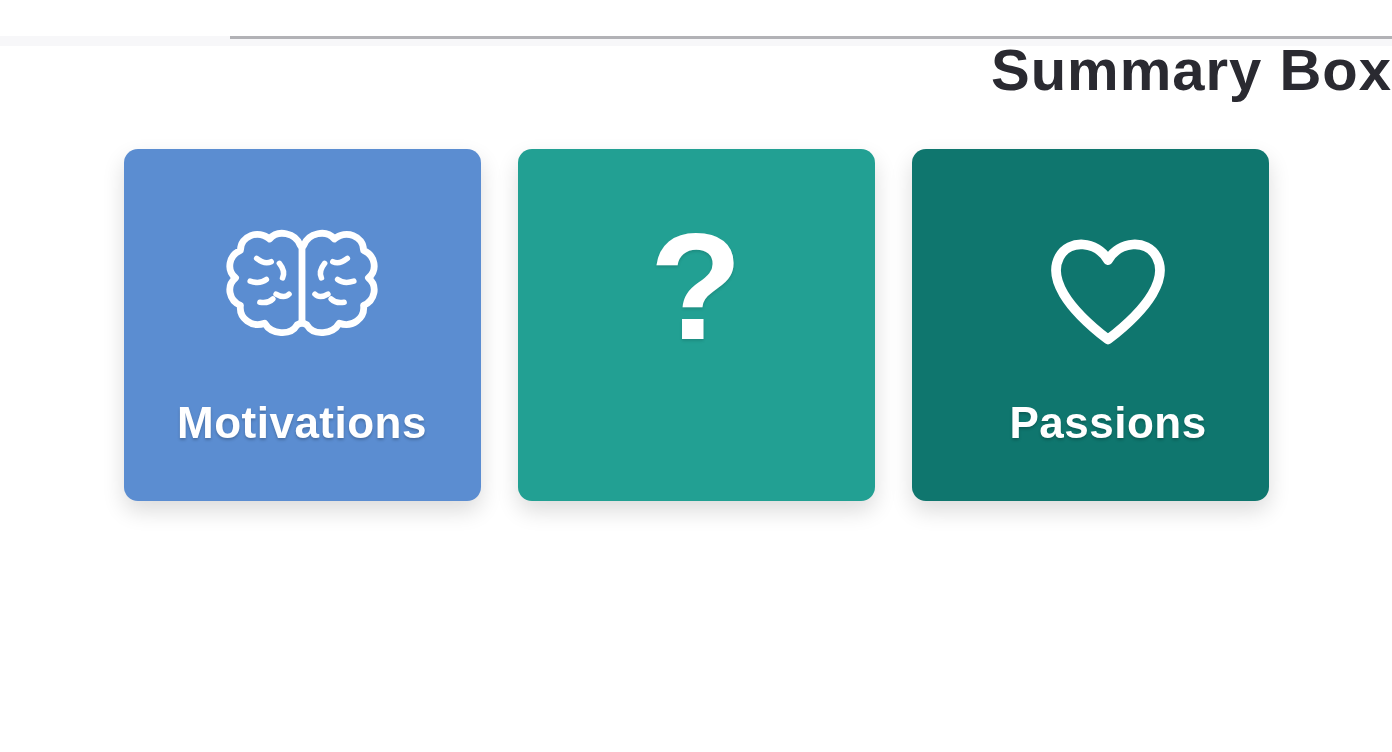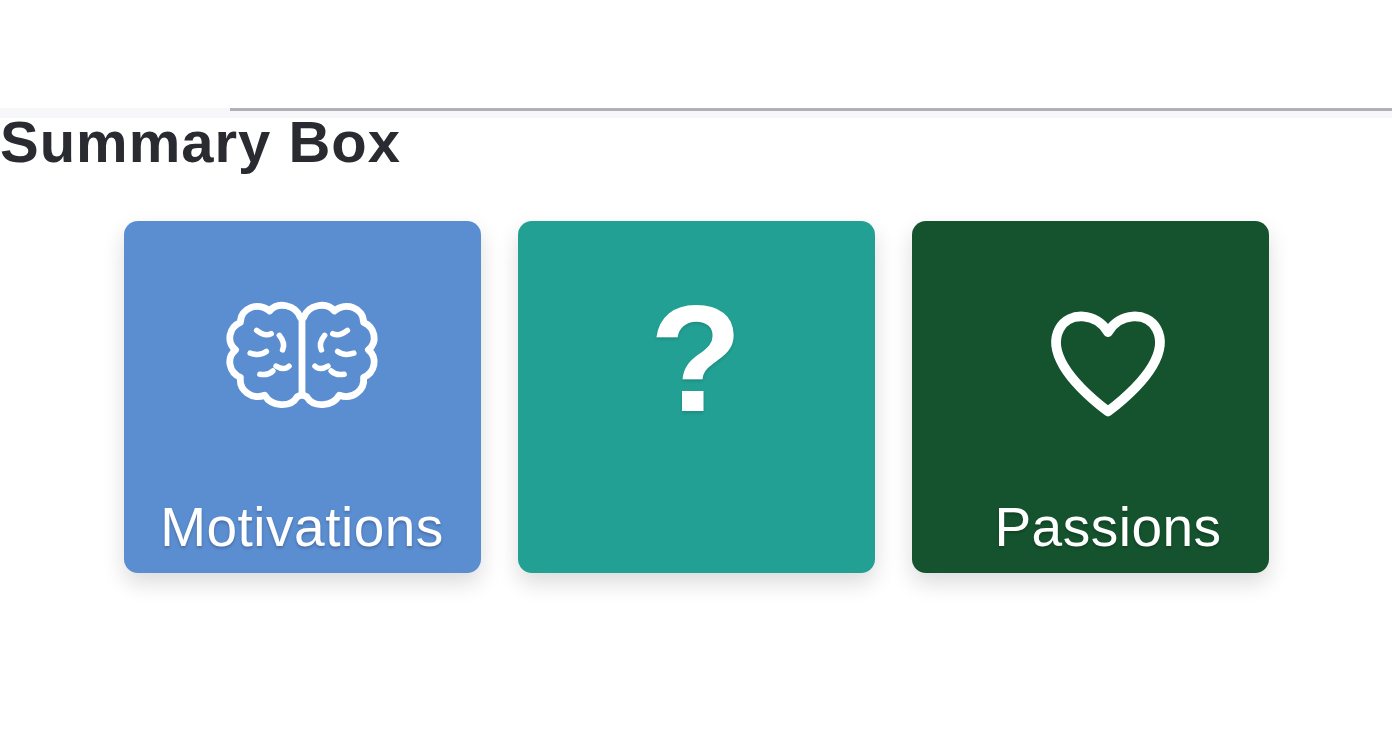--- a/index.html
+++ b/index.html
@@ -28,22 +28,22 @@
   }
   .edge-top-line {
     position: absolute;
     top: 0; left: 230px; right: 0;
     height: 3px;
     background: #7a7a80;
     opacity: .55;
   }
 
   .page-title {
-    margin-top: 108px;
-    text-align: left;
+    margin-top: 36px;
+    text-align: right;
     font-size: 58px;
     font-weight: 700;
     letter-spacing: 1px;
     color: #2a2a31;
   }
 
   .cards-row {
     margin-top: 46px;
     display: flex;
     justify-content: center;
@@ -78,23 +78,23 @@
 
   .qmark {
     font-size: 152px;
     line-height: 162px;
     font-weight: 700;
     color: #ffffff;
     text-shadow: 0 2px 3px rgba(0,0,0,0.12);
   }
 
   .card-label {
-    margin-top: 56px;
-    font-size: 55px;
-    font-weight: 400;
+    margin-top: 31px;
+    font-size: 44px;
+    font-weight: 700;
     color: #ffffff;
     text-shadow: 0 2px 3px rgba(0,0,0,0.22);
     letter-spacing: 0.5px;
   }
 </style>
 </head>
 <body>
 
 <div class="page">
 
@@ -130,21 +130,21 @@
       </div>
       <div class="card-label">Motivations</div>
     </div>
 
     <div class="card" style="background-color: rgb(34, 160, 147);">
       <div class="icon-wrap">
         <span class="qmark">?</span>
       </div>
     </div>
 
-    <div class="card" style="background-color: #14532d; padding-left: 36px;">
+    <div class="card" style="background-color: #0f766e; padding-left: 36px;">
       <div class="icon-wrap">
         <svg viewBox="0 0 100 100" fill="none" stroke="#ffffff" stroke-linecap="round" stroke-linejoin="round">
           <path stroke-width="6" d="M50 83 C24 63 13 45 20 32 C26 21 43 22 50 34 C57 22 74 21 80 32 C87 45 76 63 50 83 Z"></path>
         </svg>
       </div>
       <div class="card-label">Passions</div>
     </div>
 
   </div>
 

